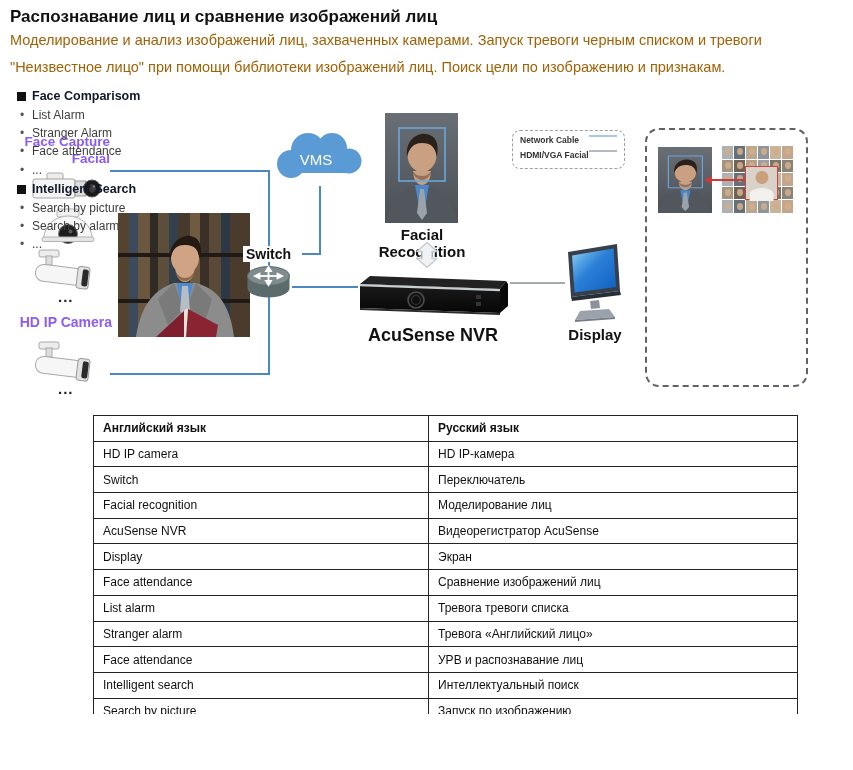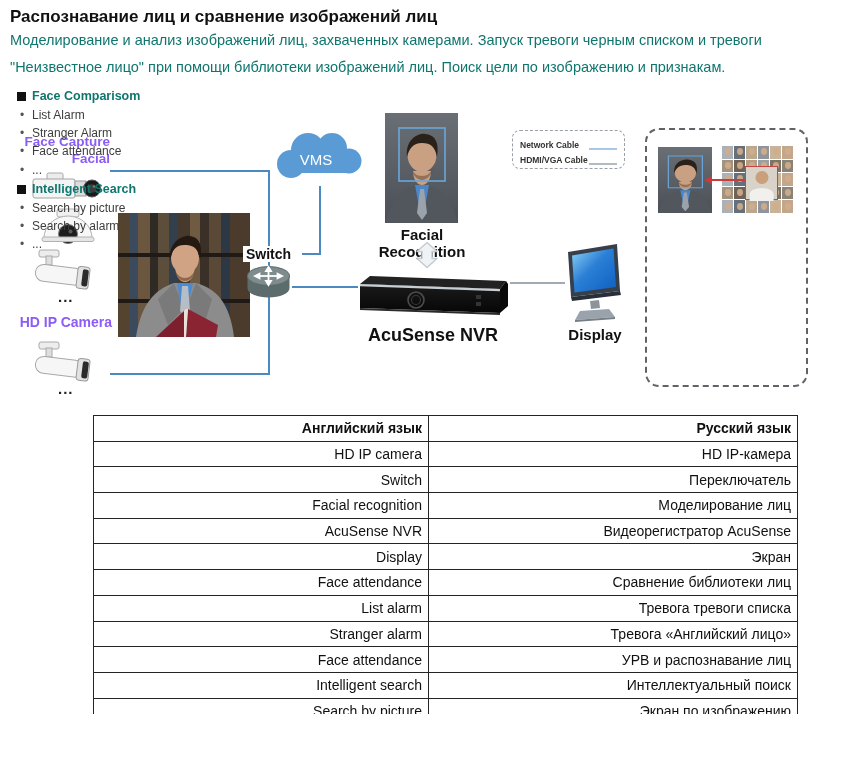--- a/index.html
+++ b/index.html
@@ -1,51 +1,51 @@
 <!DOCTYPE html>
 <html><head>
 <meta charset="utf-8">
 <style>
   * { margin:0; padding:0; box-sizing:border-box; }
   html,body { background:#fff; }
   body { font-family:"Liberation Sans","DejaVu Sans",sans-serif; color:#161616; }
   .page { position:relative; width:853px; height:714px; background:#fff; overflow:hidden; }
 
   .title { position:absolute; left:10px; top:7px; font-size:17px; font-weight:700; color:#111; }
-  .desc { position:absolute; left:10px; width:830px; font-size:14.5px; color:#0f766e; }
+  .desc { position:absolute; left:10px; width:830px; font-size:14.5px; color:#a16207; }
   .desc.l1 { top:32px; }
   .desc.l2 { top:59px; }
 
   
   .abs { position:absolute; }
   .blue-line { position:absolute; background:#4a8ac2; }
   .gray-line { position:absolute; background:#a3abb2; }
 
   .cam-label { position:absolute; font-weight:700; font-size:13.5px; color:#8b5cf6; text-align:right; line-height:17px; }
   .ellipsis { position:absolute; font-weight:700; font-size:15px; color:#222; letter-spacing:1px; }
 
   .switch-label { position:absolute; left:243px; top:246px; font-weight:700; font-size:14px; background:#fff; padding:0 3px; color:#111; }
 
   .fr-label   { position:absolute; left:356px; top:226px; width:132px; text-align:center; font-weight:700; font-size:15px; color:#111; }
   .nvr-label  { position:absolute; left:358px; top:325px; width:150px; text-align:center; font-weight:700; font-size:18px; color:#111; }
   .disp-label { position:absolute; left:558px; top:326px; width:74px;  text-align:center; font-weight:700; font-size:15px; color:#111; }
 
   .legend { position:absolute; left:512px; top:130px; width:113px; height:39px;
             border:1.5px dashed #9aa0a6; border-radius:8px; padding:4px 7px 0 7px; background:#fff; }
-  .legend .row { display:flex; align-items:flex-end; justify-content:space-between; height:15px; }
+  .legend .row { display:flex; align-items:flex-start; justify-content:space-between; height:15px; }
   .legend .lbl { font-size:8.5px; font-weight:700; color:#333; white-space:nowrap; }
   .legend .sample { width:28px; height:2px; }
   .sample.net  { background:#a9c7e6; }
   .sample.hdmi { background:#b3bac0; }
 
   
   .panel { position:absolute; left:645px; top:128px; width:163px; height:259px;
            border:2px dashed #5f6368; border-radius:14px; background:#fff; }
   .panel-sections { position:absolute; left:17px; top:86px; width:140px; }
-  .p-head { display:flex; align-items:center; font-size:12.5px; font-weight:700; color:#0f766e; line-height:19px; margin-top:1px; white-space:nowrap; }
+  .p-head { display:flex; align-items:center; font-size:12.5px; font-weight:700; color:#0f172a; line-height:19px; margin-top:1px; white-space:nowrap; }
   .p-head .sq { display:inline-block; width:9px; height:9px; background:#111; margin-right:6px; flex:0 0 auto; }
   .p-item { display:flex; font-size:12px; color:#3d3d3d; line-height:18.2px; white-space:nowrap; }
   .p-item .dot { width:15px; color:#555; flex:0 0 auto; text-align:left; padding-left:3px; }
 
   
   .face-grid { position:absolute; left:722px; top:146px; width:71px; height:67px;
                display:grid; grid-template-columns:repeat(6,1fr); grid-template-rows:repeat(5,1fr); gap:1px; background:#fff; }
   .tile { position:relative; overflow:hidden; }
   .tile::after { content:""; position:absolute; left:50%; top:18%; width:55%; height:55%;
                  transform:translateX(-50%); border-radius:50%; background:#d2ad8a; opacity:.9; }
@@ -55,21 +55,21 @@
                            transform:translateX(-50%); border-radius:50%; background:#c99f7c; }
   .grid-highlight::before { content:""; position:absolute; left:50%; bottom:-2px; width:80%; height:40%;
                             transform:translateX(-50%); border-radius:50% 50% 0 0; background:#f2f0ec; }
   .red-line  { position:absolute; left:711px; top:179px; width:36px; height:1.5px; background:#cc3b3b; z-index:2; }
   .red-arrow { position:absolute; left:704px; top:175.5px; width:0; height:0; z-index:2;
                border-top:4.5px solid transparent; border-bottom:4.5px solid transparent; border-right:8px solid #cc3b3b; }
 
   
   table.tr-table { position:absolute; left:93px; top:415px; width:704px; border-collapse:collapse; table-layout:fixed; }
   .tr-table td, .tr-table th { border:1.5px solid #242424; height:25.7px; padding:0 6px 0 9px;
-                               font-size:14px; text-align:right; vertical-align:middle; color:#101010; }
+                               font-size:12px; text-align:left; vertical-align:middle; color:#101010; }
   .tr-table th { font-weight:700; }
   .tr-table col.c1 { width:335px; }
   .tr-table col.c2 { width:369px; }
 
   svg { display:block; }
 </style>
 </head>
 <body>
 
 <div class="page">
@@ -251,21 +251,21 @@
     <polygon points="13,77 53,74 53,76 13,79" fill="#767e85"></polygon>
   </svg>
   <div class="disp-label">Display</div>
 
   <div class="legend">
     <div class="row">
       <span class="lbl">Network Cable</span>
       <span class="sample net"></span>
     </div>
     <div class="row">
-      <span class="lbl">HDMI/VGA Cable</span>
+      <span class="lbl">HDMI/VGA Facial</span>
       <span class="sample hdmi"></span>
     </div>
   </div>
 
   <div class="panel"></div>
   <svg class="abs" style="left:658px;top:147px" width="54" height="66" viewBox="0 0 73 110" preserveAspectRatio="none">
     <use href="#bust-man"></use>
   </svg>
   <div class="face-grid">
       <div class="tile" style="background: rgb(170, 177, 183);"></div>
@@ -368,38 +368,38 @@
         <tr>
           <td>AcuSense NVR</td>
           <td>Видеорегистратор AcuSense</td>
         </tr>
         <tr>
           <td>Display</td>
           <td>Экран</td>
         </tr>
         <tr>
           <td>Face attendance</td>
-          <td>Сравнение библиотеки лиц</td>
+          <td>Сравнение изображений лиц</td>
         </tr>
         <tr>
           <td>List alarm</td>
           <td>Тревога тревоги списка</td>
         </tr>
         <tr>
           <td>Stranger alarm</td>
           <td>Тревога «Английский лицо»</td>
         </tr>
         <tr>
           <td>Face attendance</td>
           <td>УРВ и распознавание лиц</td>
         </tr>
         <tr>
           <td>Intelligent search</td>
           <td>Интеллектуальный поиск</td>
         </tr>
         <tr>
           <td>Search by picture</td>
-          <td>Экран по изображению</td>
+          <td>Запуск по изображению</td>
         </tr>
       </tbody>
   </table>
 
 </div>
 
 </body></html>

